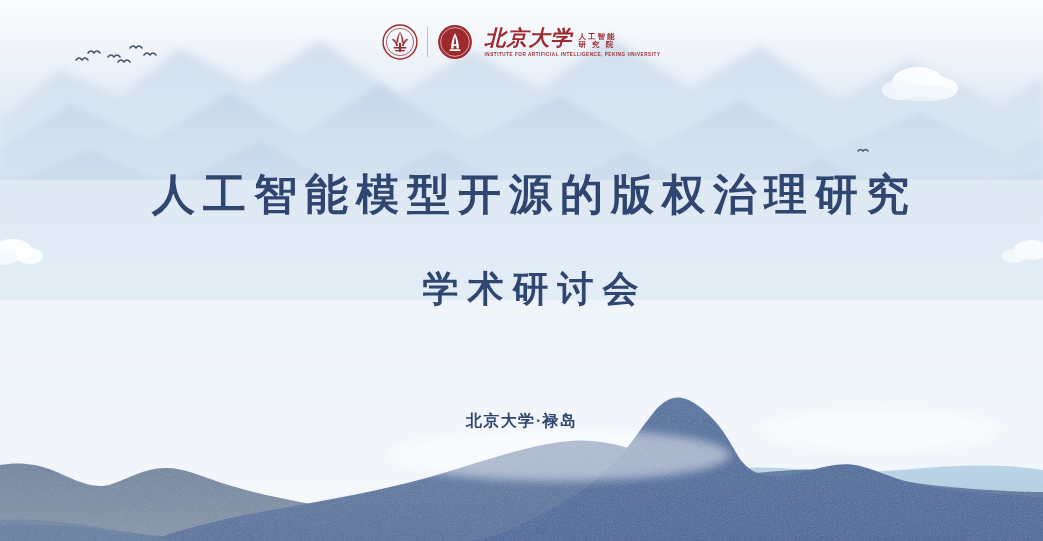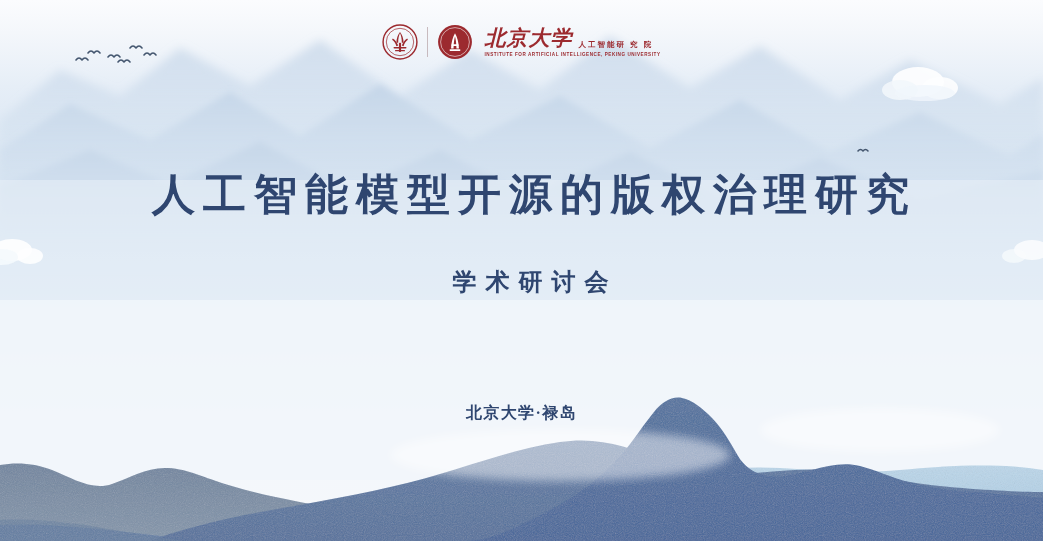--- a/index.html
+++ b/index.html
@@ -75,21 +75,21 @@
     font-family: "Liberation Serif", "DejaVu Serif", serif;
     font-size: 21px;
     font-weight: 700;
     color: #9c2a2f;
     letter-spacing: 1px;
     line-height: 1;
     font-style: italic;
   }
   .wordmark-sub {
     display: flex;
-    flex-direction: row;
+    flex-direction: column;
     line-height: 1.05;
   }
   .wordmark-sub span {
     font-family: "Liberation Sans", "DejaVu Sans", sans-serif;
     font-size: 7.5px;
     font-weight: 700;
     color: #9c2a2f;
     letter-spacing: 2px;
   }
   .wordmark-en {
@@ -116,21 +116,21 @@
     font-weight: 700;
     color: #2f4670;
     letter-spacing: 8px;
     text-indent: 8px;
     line-height: 1.25;
     margin: 0;
     white-space: nowrap;
   }
   .title-sub {
     font-family: "Liberation Serif", "DejaVu Serif", serif;
-    font-size: 24px;
+    font-size: 36px;
     font-weight: 700;
     color: #2f4670;
     letter-spacing: 9px;
     text-indent: 9px;
     line-height: 1.2;
     margin: 0;
     margin-top: 46px;
     white-space: nowrap;
   }
 
@@ -141,21 +141,21 @@
     top: 398px;
     text-align: center;
   }
   .meta-line {
     font-family: "Liberation Serif", "DejaVu Serif", serif;
     font-size: 16px;
     font-weight: 700;
     color: #2f4670;
     letter-spacing: 1.4px;
     line-height: 1.85;
-    margin: 0;
+    margin: 8px;
     white-space: nowrap;
   }
 </style>
 </head>
 <body>
 
 <div id="poster">
 
   <svg class="svg-layer" viewBox="0 0 1043 541" preserveAspectRatio="none" xmlns="http://www.w3.org/2000/svg">
     <defs>

